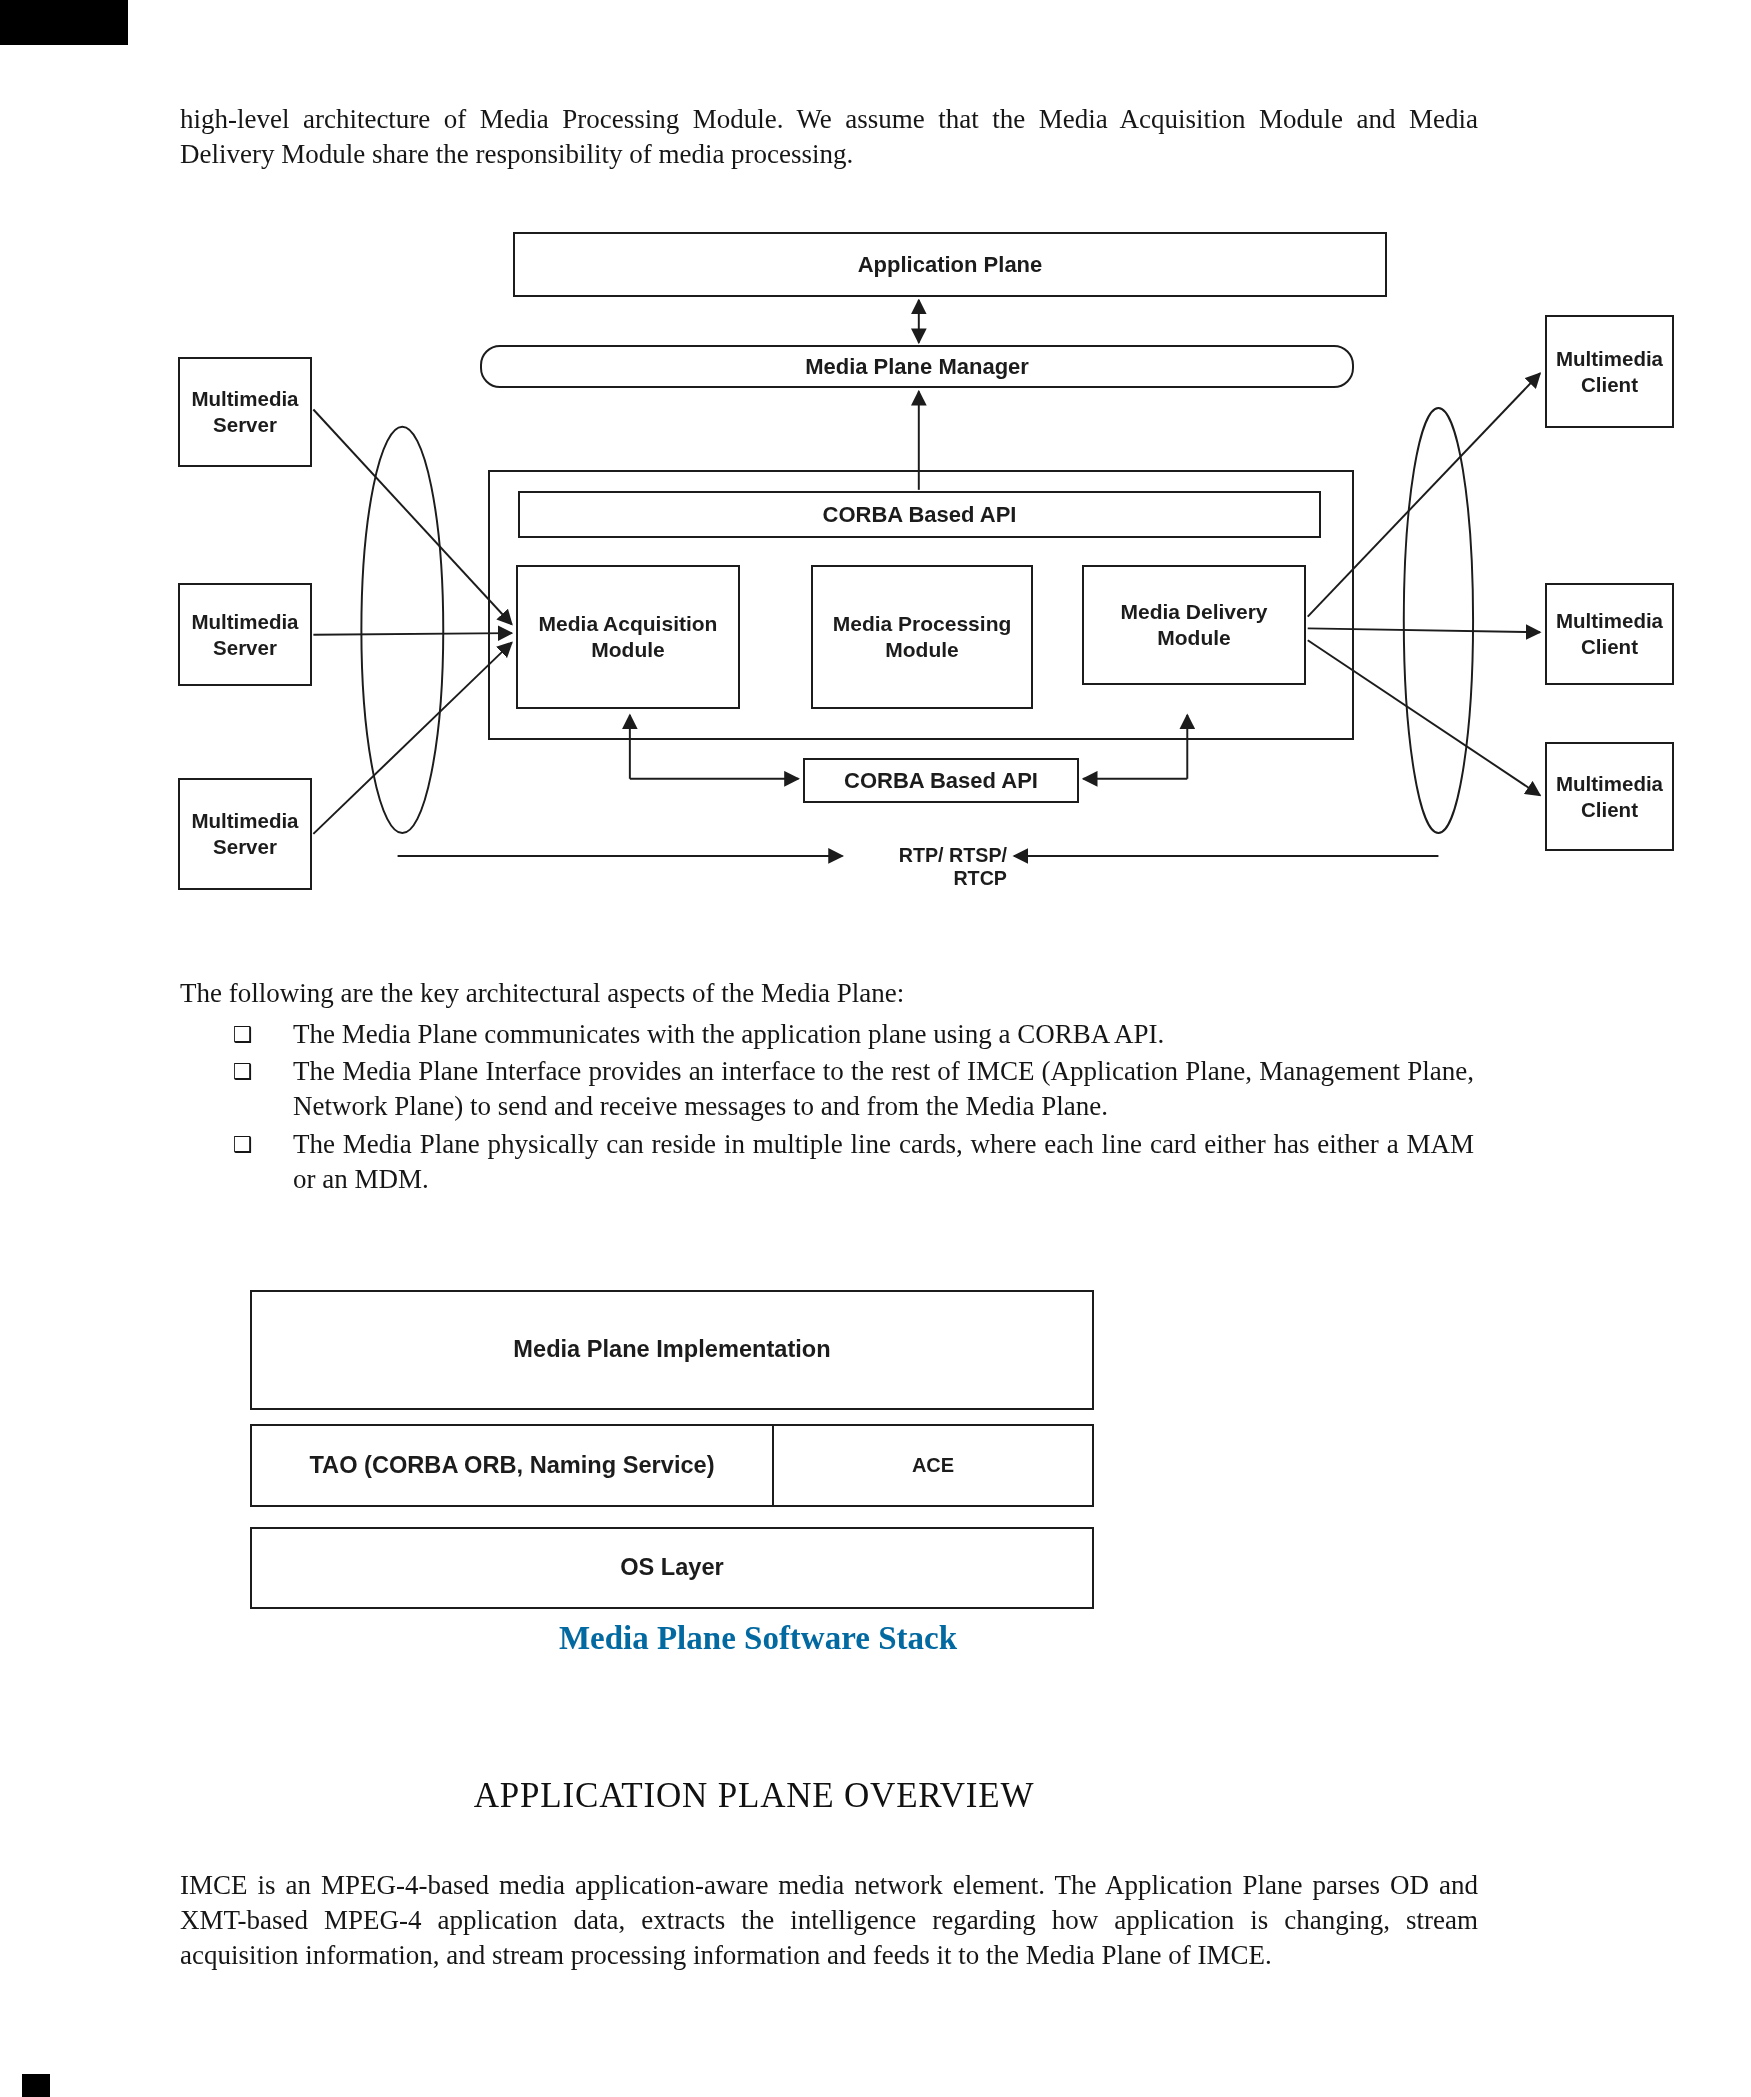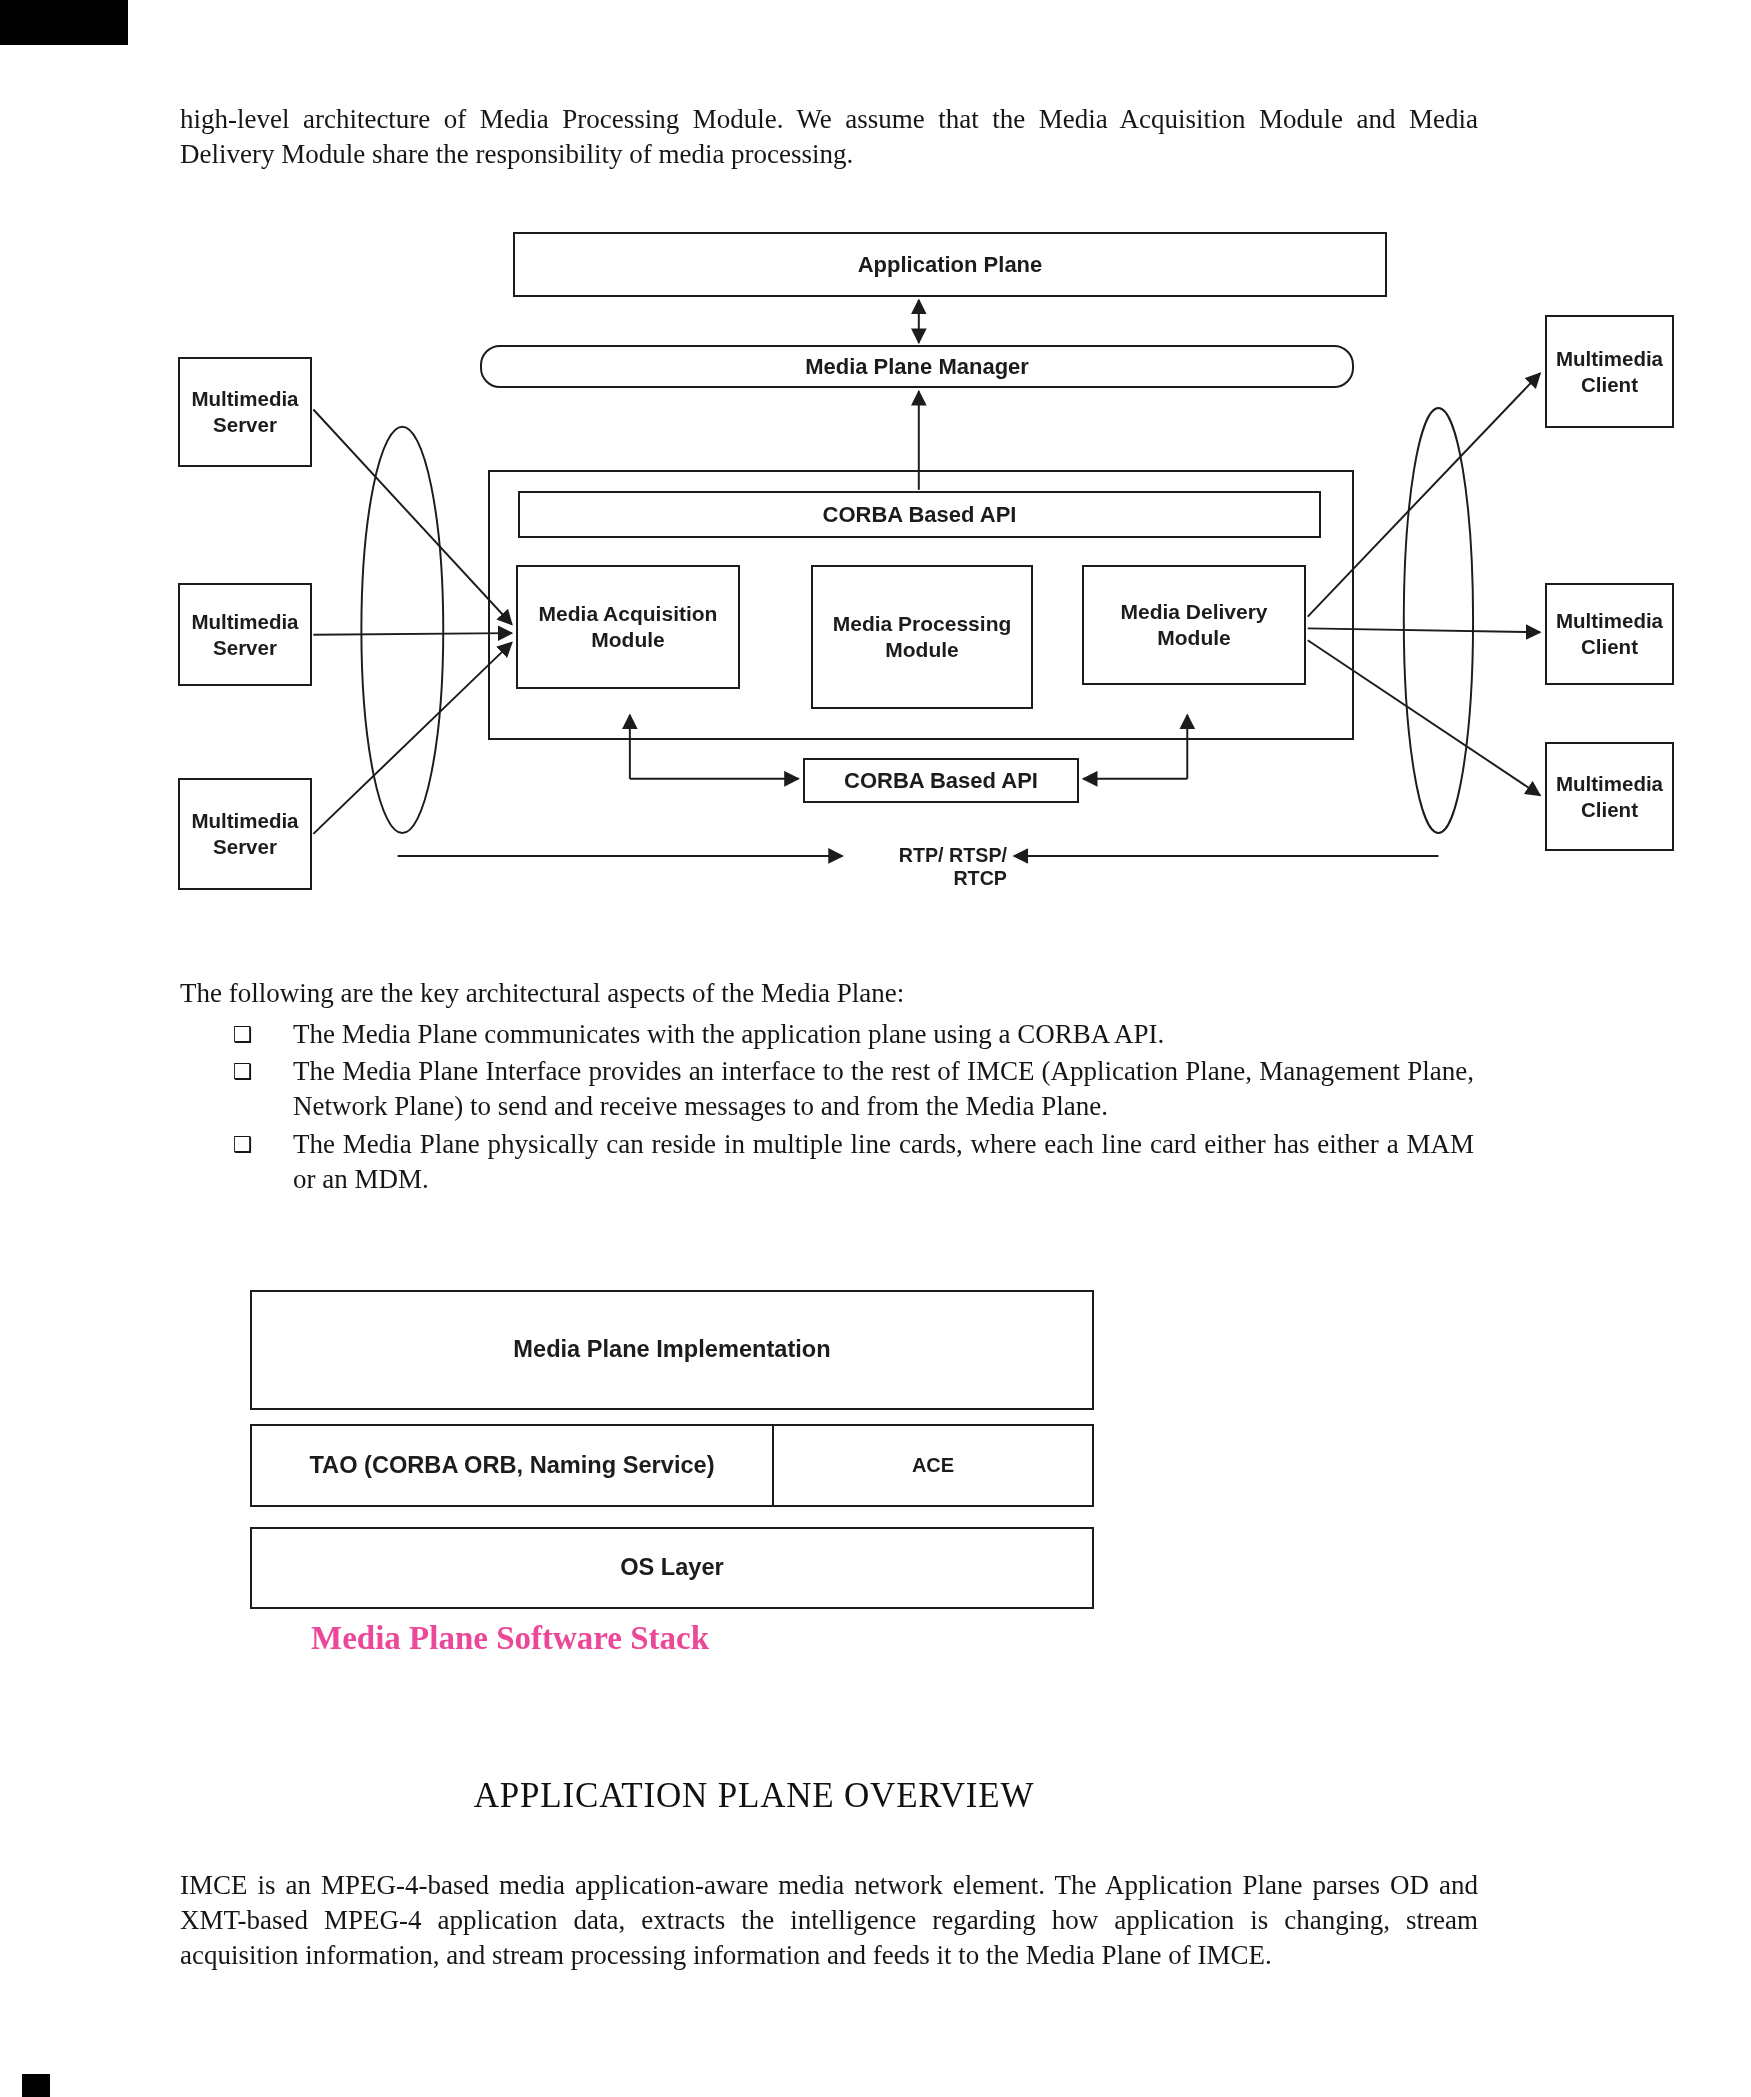--- a/index.html
+++ b/index.html
@@ -14,21 +14,21 @@
   .outer{background:#ffffff;z-index:0;}
   .dlabel{position:absolute;font-family:"Liberation Sans",sans-serif;font-weight:bold;
           color:#1c1c1c;text-align:right;z-index:1;}
   .diagram-lines{position:absolute;left:0;top:0;z-index:5;pointer-events:none;}
   .bullet-list{position:absolute;}
   .bullet-item{display:flex;align-items:flex-start;margin-bottom:2.4px;}
   .bullet-glyph{width:60px;flex:0 0 60px;font-family:"DejaVu Sans",sans-serif;
                 font-size:22px;line-height:35px;color:#161616;}
   .bullet-text{flex:1;font-size:27px;line-height:35px;text-align:justify;}
   .stack-caption{position:absolute;font-family:"Liberation Serif",serif;font-weight:bold;
-                 font-size:33px;text-align:left;color:#ec4899;}
+                 font-size:33px;text-align:right;color:#0369a1;}
   .section-heading{position:absolute;font-family:"Liberation Serif",serif;font-size:35px;
                    text-align:center;color:#111;letter-spacing:0.8px;}
 </style>
 </head>
 <body>
 
 <div class="page">
 
   <div class="artifact" style="left:0;top:0;width:128px;height:45px;"></div>
   <div class="artifact" style="left:22px;top:2074px;width:28px;height:23.6px;"></div>
@@ -36,21 +36,21 @@
   <p class="body-text" style="left:180px;top:102px;width:1298px;">high-level architecture of Media Processing Module. We assume that the Media Acquisition Module and Media Delivery Module share the responsibility of media processing.</p>
 
   <div class="dbox" style="left:480px;top:232px;width:874px;height:65px;font-size:22px;margin-left:33px;">Application Plane</div>
 
   <div class="dbox" style="left:480px;top:345px;width:874px;height:43px;font-size:22px;border-radius:20px;">Media Plane Manager</div>
 
   <div class="dbox outer" style="left:488px;top:470px;width:866px;height:270px;"></div>
 
   <div class="dbox" style="left:518px;top:491px;width:803px;height:47px;font-size:22px;">CORBA Based API</div>
 
-  <div class="dbox" style="left:516px;top:565px;width:224px;height:124px;font-size:21px;">Media Acquisition
+  <div class="dbox" style="left:516px;top:565px;width:224px;height:144px;font-size:21px;">Media Acquisition
 Module</div>
 
   <div class="dbox" style="left:811px;top:565px;width:222px;height:144px;font-size:21px;">Media Processing
 Module</div>
 
   <div class="dbox" style="left:1082px;top:565px;width:224px;height:120px;font-size:21px;">Media Delivery
 Module</div>
 
   <div class="dbox" style="left:803px;top:758px;width:276px;height:45px;font-size:22px;">CORBA Based API</div>
 

